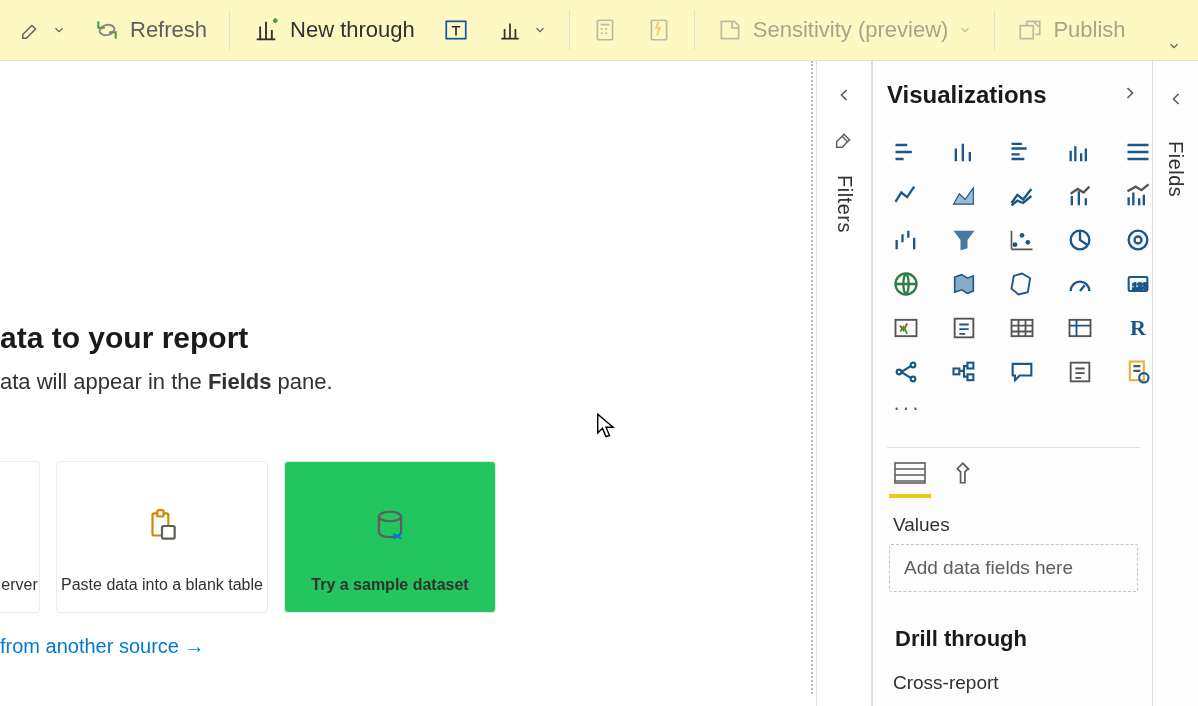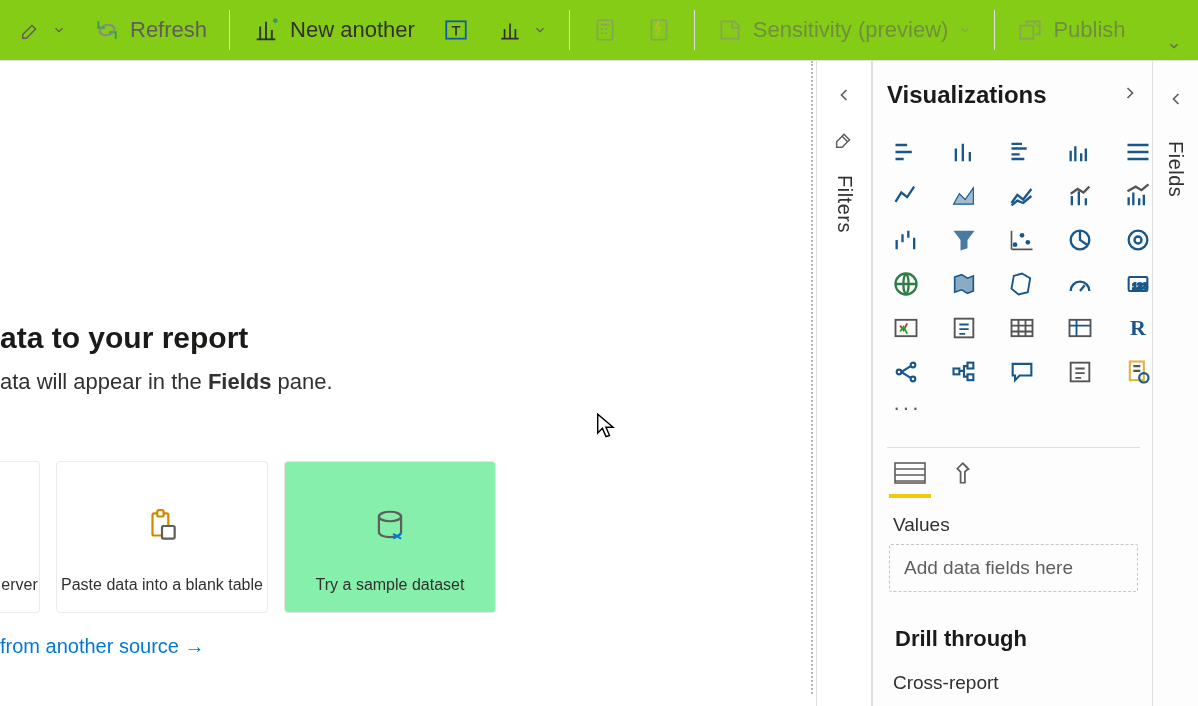--- a/index.html
+++ b/index.html
@@ -9,21 +9,21 @@
     --dark-text: #323130;
     --border: #e1dfdd;
     --blue: #0078d4;
     --accent-yellow: #f2c811;
     --panel-bg: #f3f2f1;
   }
 
   
   .ribbon {
     height: 61px;
-    background: #84cc16;
+    background: #fef9c3;
     border-bottom: 1px solid var(--border);
     display: flex;
     align-items: center;
     padding: 0 6px;
     position: relative;
   }
   .ribbon-item {
     display: inline-flex;
     align-items: center;
     gap: 10px;
@@ -55,21 +55,21 @@
     position:absolute; left:0; top:308px; font-size:22px; color:#323130;
   }
   .add-data-sub b { font-weight:700; }
 
   .cards { position:absolute; left:0; top:400px; display:flex; gap:16px; }
   .card {
     width:212px; height:152px; background:#fff; border:1px solid #edebe9;
     border-radius:4px; display:flex; flex-direction:column; align-items:center; justify-content:flex-end;
     padding-bottom:18px; gap:30px;
   }
-  .card.sel { background:#86efac; border-color:#e6e4e1; }
+  .card.sel { background:#22c55e; border-color:#e6e4e1;font-weight:bold; }
   .card.partial { width:40px; border-left:none; border-radius:0 4px 4px 0; }
   .card .cico { height:40px; display:flex; align-items:center; justify-content:center; }
   .card .clabel { font-size:16px; color:#323130; text-align:center; }
 
   .another-src {
     position:absolute; left:0; top:574px; color:var(--blue); font-size:20px; cursor:pointer;
   }
 
   .drag-divider {
     width:8px; background:transparent; position:relative;
@@ -165,21 +165,21 @@
   <div class="ribbon-sep"></div>
 
   <div class="ribbon-item">
     <span class="ico">
       <svg width="28" height="28" viewBox="0 0 24 24" fill="none" stroke="#323130" stroke-width="1.6">
         <path d="M4 20h16"></path>
           <path d="M7 20V9M12 20V5M17 20v-8"></path>
         <path d="M18 4h4M20 2v4" stroke="#3a9b52" stroke-width="2"></path>
       </svg>
     </span>
-    <span style="color:#323130">New another</span>
+    <span style="color:#323130">New through</span>
   </div>
 
   <div class="ribbon-item">
     <span class="ico">
       <svg width="26" height="26" viewBox="0 0 24 24" fill="none" stroke="#0e5aa7" stroke-width="1.6">
           <rect x="3" y="4" width="18" height="16"></rect>
           <path d="M8 9h8M12 9v8" stroke="#323130"></path>
         </svg>
     </span>
   </div>

